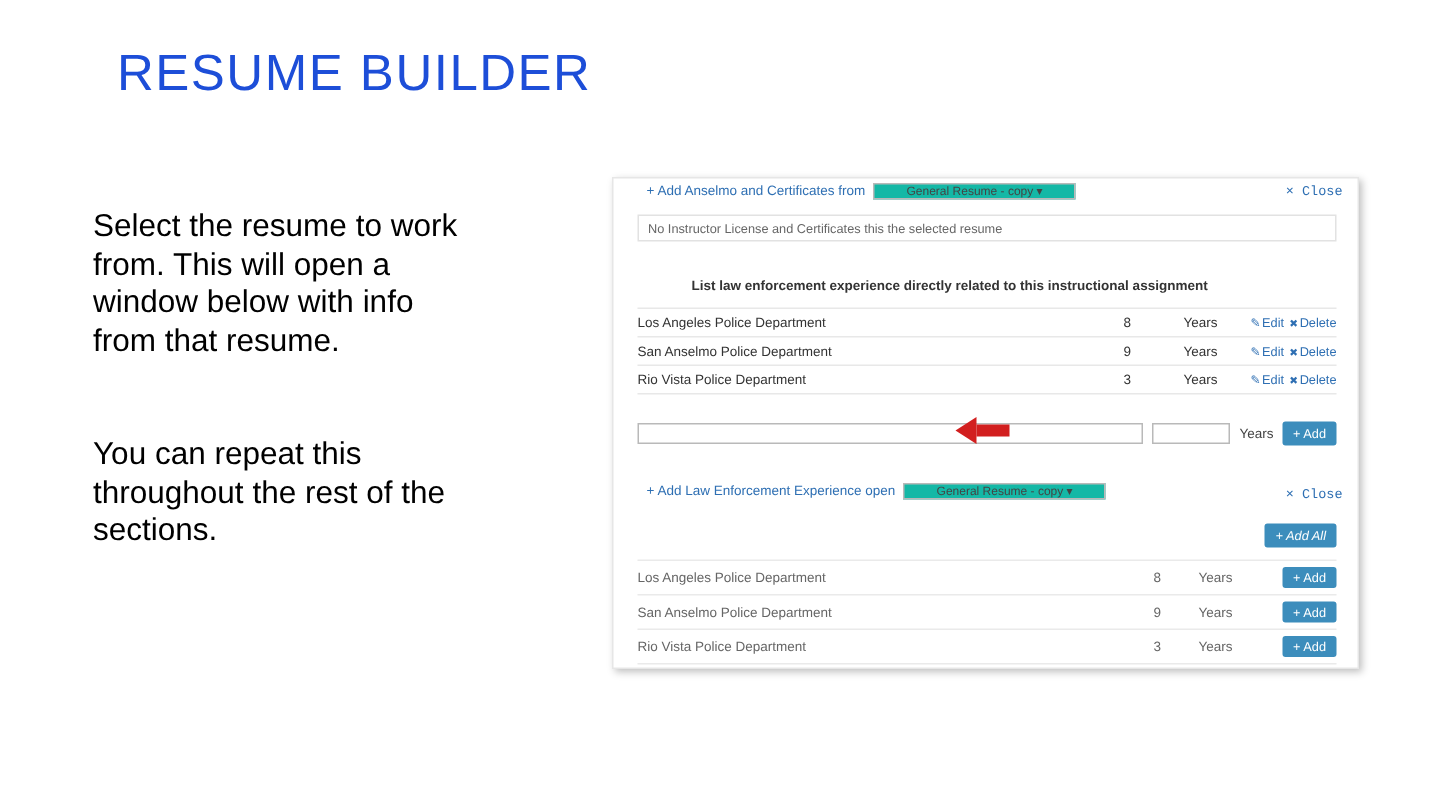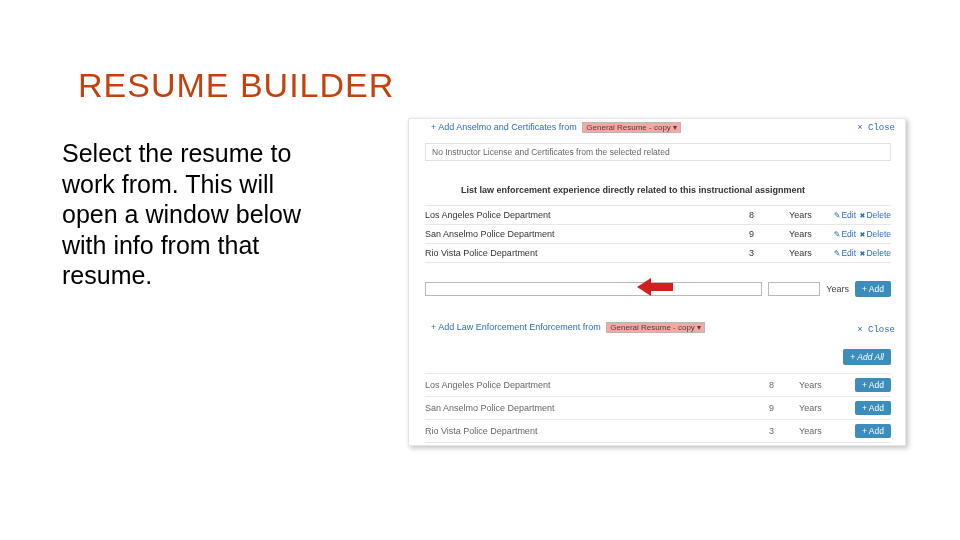--- a/index.html
+++ b/index.html
@@ -1,33 +1,33 @@
 <!DOCTYPE html>
 <html><head>
 <meta charset="utf-8">
 <style>
   * { box-sizing: border-box; margin: 0; padding: 0; }
   html, body { width: 960px; height: 540px; background: #fff; font-family: Arial, Helvetica, sans-serif; overflow: hidden; }
   .slide { position: relative; width: 960px; height: 540px; }
-  .title { position: absolute; left: 78px; top: 30px; font-size: 34px; letter-spacing: 1px; color: #c2410c; margin-top: 36px; }
-  .para1 { position: absolute; left: 62px; top: 138px; width: 260px; font-size: 25px; line-height: 1.22; color: #000; }
+  .title { position: absolute; left: 78px; top: 30px; font-size: 34px; letter-spacing: 1px; color: #1d4ed8; }
+  .para1 { position: absolute; left: 62px; top: 138px; width: 260px; font-size: 21px; line-height: 1.22; color: #000; }
   .para2 { position: absolute; left: 62px; top: 290px; width: 260px; font-size: 21px; line-height: 1.22; color: #000; }
 
   .shot {
     position: absolute; left: 408px; top: 118px; width: 498px; height: 328px;
     background: #fff; border: 1px solid #e6e6e6;
     padding: 4px 8px 6px 8px;
     font-size: 9px; color: #333;
   }
   .close { position: absolute; right: 10px; font-size: 9px; color: #2e6fb3; cursor: pointer; font-family: Liberation Mono, monospace; }
   .close.top { top: 4px; }
   .close.bottom { top: 206px; }
 
   .addlic { position: absolute; top: 3px; left: 22px; color: #2e6fb3; font-size: 9px; }
-  .sel { display: inline-block; border: 1px solid #b9b9b9; background: #fca5a5; font-size: 8px; padding: 0 3px; margin-left: 3px; color: #444;}
+  .sel { display: inline-block; border: 1px solid #b9b9b9; background: #14b8a6; font-size: 8px; padding: 0 21px; margin-left: 3px; color: #444;}
   .box-noinst {
     position: absolute; top: 24px; left: 16px; right: 14px;
     border: 1px solid #e2e2e2; padding: 3px 6px; font-size: 8.5px; color: #666;
   }
 
   .instr { position: absolute; top: 66px; left: 16px; font-size: 9px; color: #333; font-weight: bold; padding-left: 36px;}
   .tbl  { position: absolute; top: 86px; left: 16px; right: 14px; }
   .trow { border-top: 1px solid #e8e8e8; padding: 4px 0; position: relative; display: flex; align-items: center; }
   .trow:last-child { border-bottom: 1px solid #e8e8e8; }
   .tname { flex: 1; font-size: 9px; color: #333; }
@@ -74,31 +74,32 @@
     border: none;
   }
   .shadow { box-shadow: 2px 2px 5px rgba(0,0,0,0.25); }
 </style>
 </head>
 <body>
 
 <div class="slide">
   <div class="title">RESUME BUILDER</div>
   <div class="para1">Select the resume to work from. This will open a window below with info from that resume.</div>
+  <div class="para2">You can repeat this throughout the rest of the sections.</div>
 
   <div class="shot shadow">
 
     <span class="close top">× Close</span>
 
     <span class="addlic">
       <span>+ Add Anselmo and Certificates from</span>
       <span class="sel">General Resume - copy ▾</span>
     </span>
 
-    <div class="box-noinst">No Instructor License and Certificates from the selected related</div>
+    <div class="box-noinst">No Instructor License and Certificates this the selected resume</div>
 
     <div class="instr">List law enforcement experience directly related to this instructional assignment</div>
 
     <div class="tbl">
       <div class="trow">
         <div class="tname">Los Angeles Police Department</div>
         <div class="tn">8</div>
         <div class="tyears">Years</div>
         <div class="tact">
           <span><span class="ico pencil"></span><span>Edit</span></span>
@@ -133,21 +134,21 @@
     </div>
 
     <div class="arrow">
       <div class="tip"></div>
         <div class="shaft"></div>
     </div>
 
     <span class="close bottom">× Close</span>
 
     <span class="addlaw">
-      <span>+ Add Law Enforcement Enforcement from</span>
+      <span>+ Add Law Enforcement Experience open</span>
       <span class="sel">General Resume - copy ▾</span>
     </span>
 
     <button class="btn btn-addall">+ Add All</button>
 
     <div class="tbl2">
       <div class="t2row">
         <div class="t2name">Los Angeles Police Department</div>
         <div class="t2n">8</div>
         <div class="t2years">Years</div>

